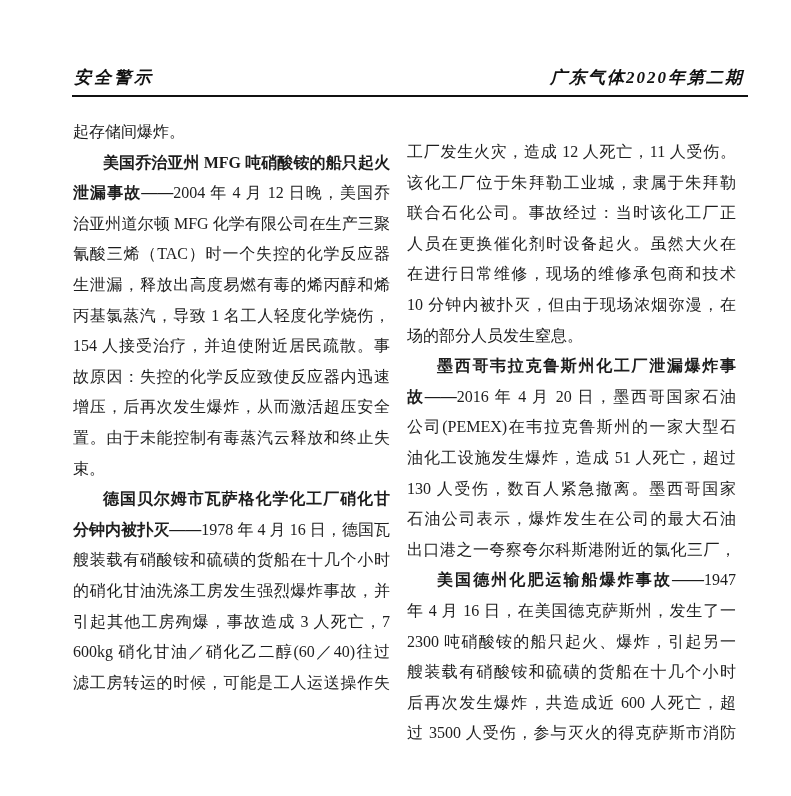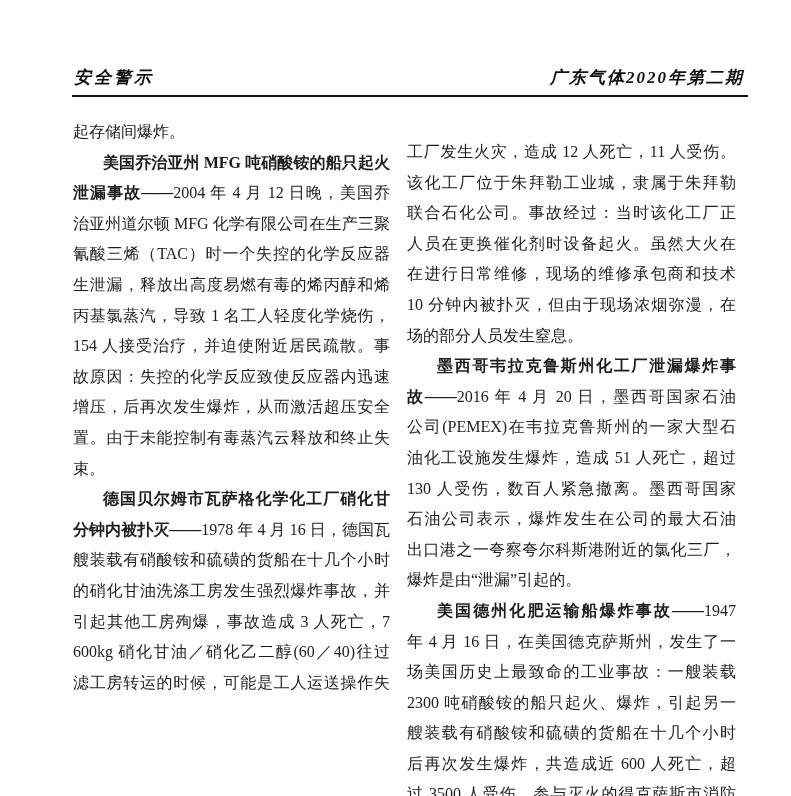--- a/index.html
+++ b/index.html
@@ -84,22 +84,20 @@
       <div class="line j"><span>在进行日常维修，现场的维修承包商和技术</span></div>
       <div class="line j"><span>10 分钟内被扑灭，但由于现场浓烟弥漫，在</span></div>
       <div class="line"><span>场的部分人员发生窒息。</span></div>
       <div class="line j ind"><span class="bold">墨西哥韦拉克鲁斯州化工厂泄漏爆炸事</span></div>
       <div class="line j"><span class="bold">故——</span><span>2016 年 4 月 20 日，墨西哥国家石油</span></div>
       <div class="line j"><span>公司(PEMEX)在韦拉克鲁斯州的一家大型石</span></div>
       <div class="line j"><span>油化工设施发生爆炸，造成 51 人死亡，超过</span></div>
       <div class="line j"><span>130 人受伤，数百人紧急撤离。墨西哥国家</span></div>
       <div class="line j"><span>石油公司表示，爆炸发生在公司的最大石油</span></div>
       <div class="line j"><span>出口港之一夸察夸尔科斯港附近的氯化三厂，</span></div>
-      <div class="line"><span>爆炸是由“泄漏”引起的。</span></div>
       <div class="line j ind"><span class="bold">美国德州化肥运输船爆炸事故——</span><span>1947</span></div>
       <div class="line j"><span>年 4 月 16 日，在美国德克萨斯州，发生了一</span></div>
-      <div class="line j"><span>场美国历史上最致命的工业事故：一艘装载</span></div>
       <div class="line j"><span>2300 吨硝酸铵的船只起火、爆炸，引起另一</span></div>
       <div class="line j"><span>艘装载有硝酸铵和硫磺的货船在十几个小时</span></div>
       <div class="line j"><span>后再次发生爆炸，共造成近 600 人死亡，超</span></div>
       <div class="line j"><span>过 3500 人受伤，参与灭火的得克萨斯市消防</span></div>
     </div>
 </div>
 
 </body></html>

